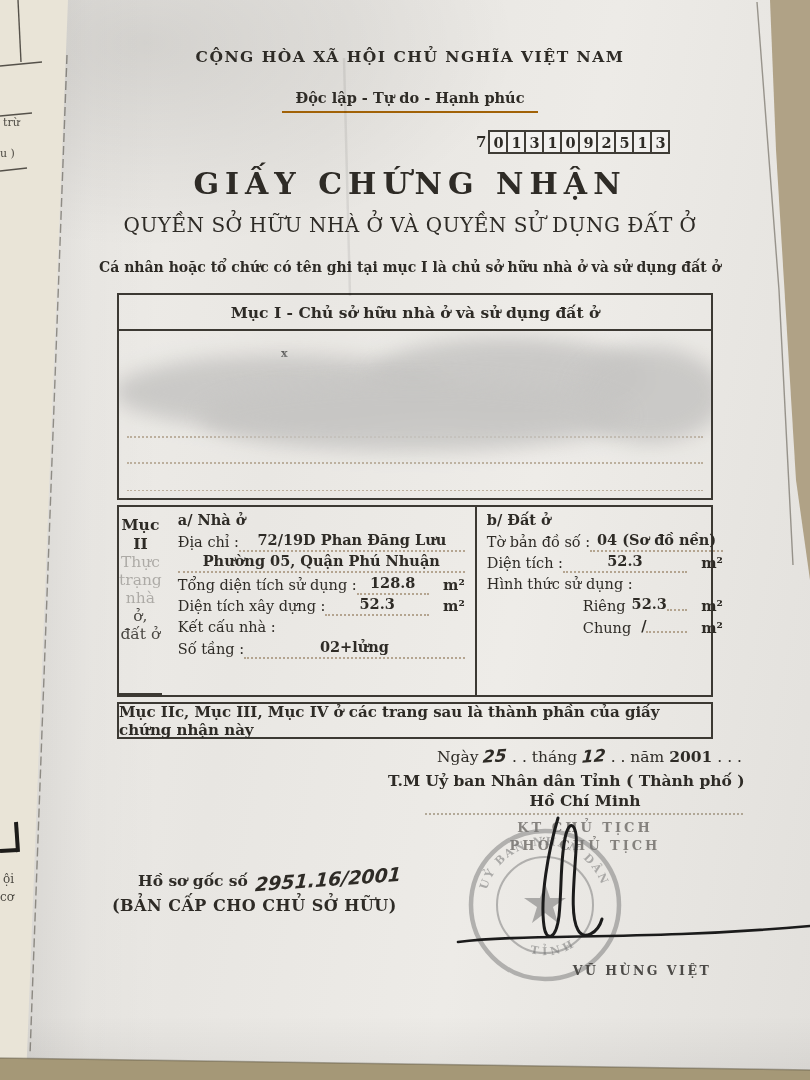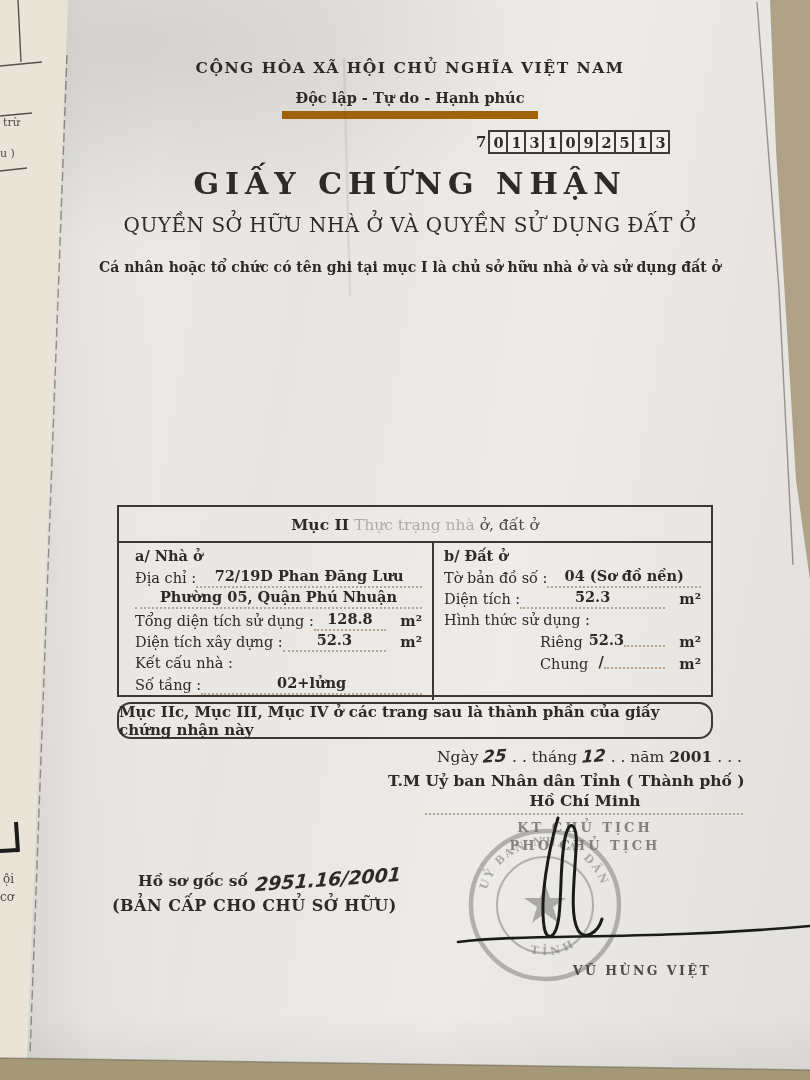--- a/index.html
+++ b/index.html
@@ -24,62 +24,62 @@
     clip-path:polygon(68px 0px,810px 0px,810px 1080px,26px 1080px);}
   .page-shade{position:absolute;inset:0;pointer-events:none;
     background:
       radial-gradient(620px 340px at 18% 4%, rgba(0,0,0,0.10), rgba(0,0,0,0) 60%),
       linear-gradient(90deg, rgba(0,0,0,0.10) 0px, rgba(0,0,0,0.02) 90px, rgba(0,0,0,0) 160px),
       linear-gradient(0deg, rgba(0,0,0,0.06) 0%, rgba(0,0,0,0) 6%);}
 
   .content{position:absolute;inset:0;}
   .center-wrap{position:absolute;left:90px;width:640px;text-align:center;}
 
-  .country{top:58px;font-size:15.5px;font-weight:bold;letter-spacing:1.5px;}
+  .country{top:47px;font-size:15.5px;font-weight:bold;letter-spacing:1.5px;}
   .motto{top:89px;font-size:14.5px;font-weight:bold;}
-  .motto .motto-inner{display:inline-block;border-bottom:8px solid #a16207;padding:0 14px 5px 14px;}
+  .motto .motto-inner{display:inline-block;border-bottom:2px solid #a16207;padding:0 14px 5px 14px;}
 
   .serial{position:absolute;left:476px;top:130px;display:flex;align-items:center;}
   .serial-prefix{font-size:15px;font-weight:bold;margin-right:4px;}
   .sbox{width:20px;height:24px;border:2px solid #3f3c36;margin-left:-2px;
     display:flex;align-items:center;justify-content:center;
     font-size:14.5px;font-weight:bold;background:rgba(255,255,255,0.35);}
 
   .title{top:166px;font-size:30px;font-weight:bold;letter-spacing:6px;}
   .subtitle{top:213px;font-size:20px;letter-spacing:0.5px;}
   .intro{top:259px;font-size:14px;font-weight:bold;}
 
   .box{position:absolute;border:2px solid #3c3933;background:rgba(255,255,255,0.06);}
   .muc1{left:117px;top:293px;width:596px;height:207px;}
   .muc-head{border-bottom:2px solid #3c3933;text-align:center;font-weight:bold;
     font-size:15.5px;padding:8px 0 7px 0;}
   .muc1-body{position:relative;height:160px;overflow:hidden;}
   .dotline{position:absolute;left:8px;right:8px;border-bottom:2px dotted rgba(150,128,98,0.55);}
   .blob{position:absolute;background:#c7c6c4;filter:blur(10px);border-radius:50%;opacity:0.9;}
   .redact-mark{position:absolute;font-size:11px;font-weight:bold;color:#2b2b2b;}
 
-  .muc2{left:117px;top:505px;width:596px;height:192px;display:flex;flex-direction:column;}
+  .muc2{left:117px;top:505px;width:596px;height:192px;display:flex;}
   .muc2-head{border-bottom:2px solid #3c3933;text-align:center;font-size:15.5px;padding:8px 0 7px 0;}
   .muc2-head .lead{font-weight:bold;}
   .muc2-head .faded{opacity:0.32;filter:blur(0.6px);}
   .muc2-head .tail{opacity:0.85;}
   .cols{display:flex;flex:1;}
   .col{padding:4px 10px 2px 10px;font-size:14.5px;}
   .col-a{width:315px;border-right:2px solid #3c3933;padding-left:16px;}
   .col-b{flex:1;}
   .row{display:flex;align-items:baseline;height:21.5px;white-space:nowrap;}
   .sec-label{font-weight:bold;}
   .leader{flex:1;border-bottom:2px dotted rgba(150,128,98,0.65);text-align:center;min-width:20px;}
   .val{display:inline-block;font-weight:bold;transform:translateY(-2px);}
   .val-sm{font-size:13.5px;}
   .unit{font-weight:bold;margin-left:10px;width:26px;text-align:right;}
   .indent{margin-left:96px;}
 
   .note-box{left:117px;top:702px;width:596px;height:37px;display:flex;align-items:center;justify-content:center;
-    font-weight:bold;font-size:15px;border-radius:14px;}
+    font-weight:bold;font-size:15px;}
 
   .abs{position:absolute;}
   .dateline{left:437px;top:746px;font-size:15.5px;}
   .hand{font-family:"DejaVu Sans","Liberation Sans",sans-serif;font-style:italic;font-weight:bold;
     display:inline-block;transform:rotate(-4deg) skewX(-8deg);font-size:17px;}
   .authority{left:388px;top:771px;font-size:15.5px;font-weight:bold;}
   .city{left:430px;top:791px;width:310px;text-align:center;font-size:15.5px;font-weight:bold;}
   .sig-dotline{left:425px;top:813px;width:318px;border-bottom:2px dotted rgba(140,125,100,0.6);}
   .deputy{left:430px;top:819px;width:310px;text-align:center;font-size:13px;font-weight:bold;
     color:#6d6a66;letter-spacing:3px;filter:blur(0.5px);opacity:0.8;line-height:18px;}
@@ -143,20 +143,34 @@
       <span class="sbox">2</span>
       <span class="sbox">5</span>
       <span class="sbox">1</span>
       <span class="sbox">3</span>
     </div>
 
     <div class="center-wrap title">GIẤY CHỨNG NHẬN</div>
     <div class="center-wrap subtitle">QUYỀN SỞ HỮU NHÀ Ở VÀ QUYỀN SỬ DỤNG ĐẤT Ở</div>
     <div class="center-wrap intro">Cá nhân hoặc tổ chức có tên ghi tại mục I là chủ sở hữu nhà ở và sử dụng đất ở</div>
 
+    <div class="box muc1">
+      <div class="muc-head">Mục I - Chủ sở hữu nhà ở và sử dụng đất ở</div>
+      <div class="muc1-body">
+        <div class="dotline" style="top:105px;"></div>
+        <div class="dotline" style="top:131px;"></div>
+        <div class="dotline" style="top:159px;"></div>
+
+        <span class="redact-mark" style="left:162px;top:16px;">x</span>
+        <div class="blob" style="left:-6px;top:24px;width:340px;height:74px;"></div>
+        <div class="blob" style="left:250px;top:6px;width:280px;height:84px;"></div>
+        <div class="blob" style="left:455px;top:16px;width:150px;height:96px;"></div>
+        <div class="blob" style="left:80px;top:50px;width:430px;height:70px;"></div>
+      </div>
+    </div>
 
     <div class="box muc2">
       <div class="muc2-head">
         <span class="lead">Mục II</span>
         <span> </span>
         <span class="faded">Thực trạng nhà</span>
         <span> </span>
         <span class="tail">ở, đất ở</span>
       </div>
       <div class="cols">

